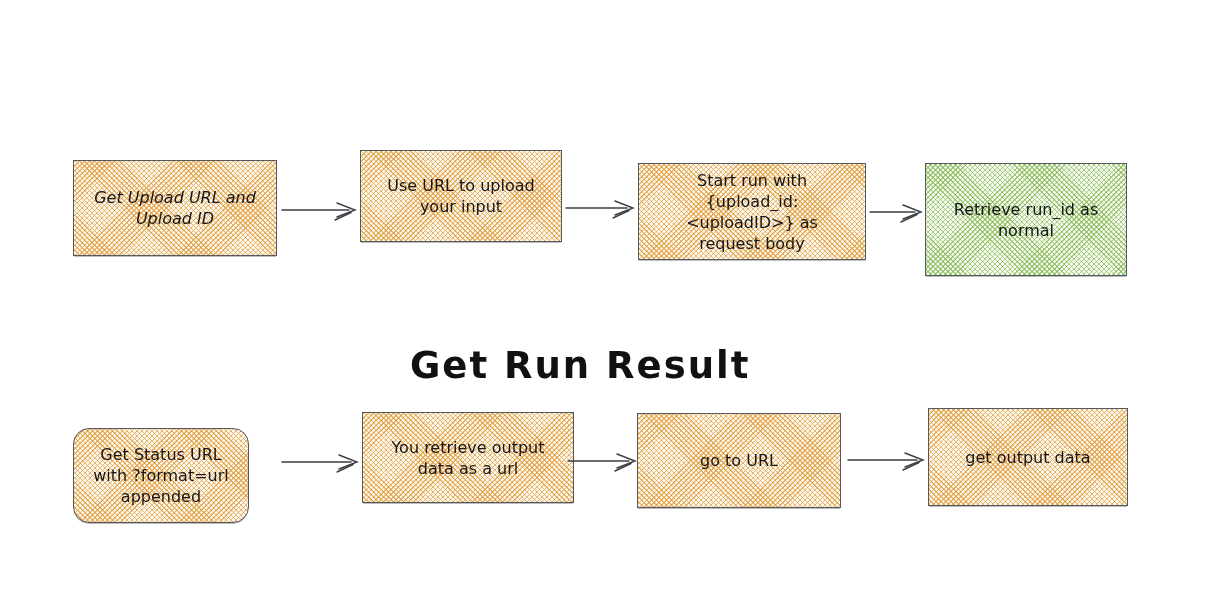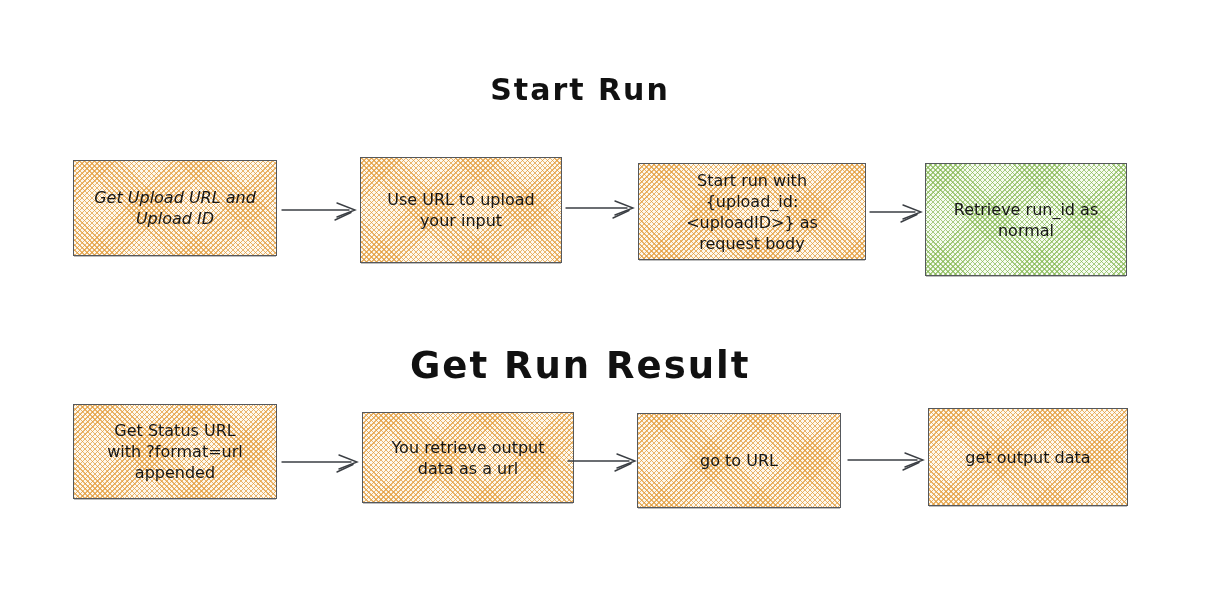--- a/index.html
+++ b/index.html
@@ -49,25 +49,25 @@
   }
   .node.green {
     background-color: #f6fbf1;
     background-image:
       repeating-linear-gradient(45deg,  rgba(125,179,71,0.65) 0 1px, transparent 1px 3.5px),
       repeating-linear-gradient(135deg, rgba(125,179,71,0.65) 0 1px, transparent 1px 3.5px);
   }
 
   
   .n1 { left: 73px;  top: 160px; width: 204px; height: 96px; font-style: italic; }
-  .n2 { left: 360px; top: 157px; width: 202px; height: 106px; }
+  .n2 { left: 360px; top: 150px; width: 202px; height: 92px; }
   .n3 { left: 638px; top: 163px; width: 228px; height: 97px; }
   .n4 { left: 925px; top: 163px; width: 202px; height: 113px; }
   
-  .n5 { left: 73px;  top: 404px; width: 204px; height: 95px; }
+  .n5 { left: 73px;  top: 428px; width: 176px; height: 95px; border-radius: 16px; }
   .n6 { left: 362px; top: 412px; width: 212px; height: 91px; }
   .n7 { left: 637px; top: 413px; width: 204px; height: 95px; }
   .n8 { left: 928px; top: 408px; width: 200px; height: 98px; }
 
   .arrow { position: absolute; }
   .arrow line, .arrow path {
     stroke: #3b3f44;
     stroke-width: 1.4;
     fill: none;
     stroke-linecap: round;
@@ -77,21 +77,20 @@
   .a3 { left: 869px; top: 199px; }
   .a4 { left: 281px; top: 449px; }
   .a5 { left: 567px; top: 448px; }
   .a6 { left: 847px; top: 447px; }
 </style>
 </head>
 <body>
 
 <div class="canvas">
 
-  <div class="section-title title-1">Start Run</div>
 
   <div class="node orange n1">Get Upload URL and
 Upload ID</div>
 
   <svg class="arrow a1" width="76" height="26">
     <line x1="1" y1="13" x2="68" y2="13"></line>
     <path d="M56 6 L74 13 L56 20"></path>
     <path d="M54 23 L70 15.5"></path>
   </svg>
 

